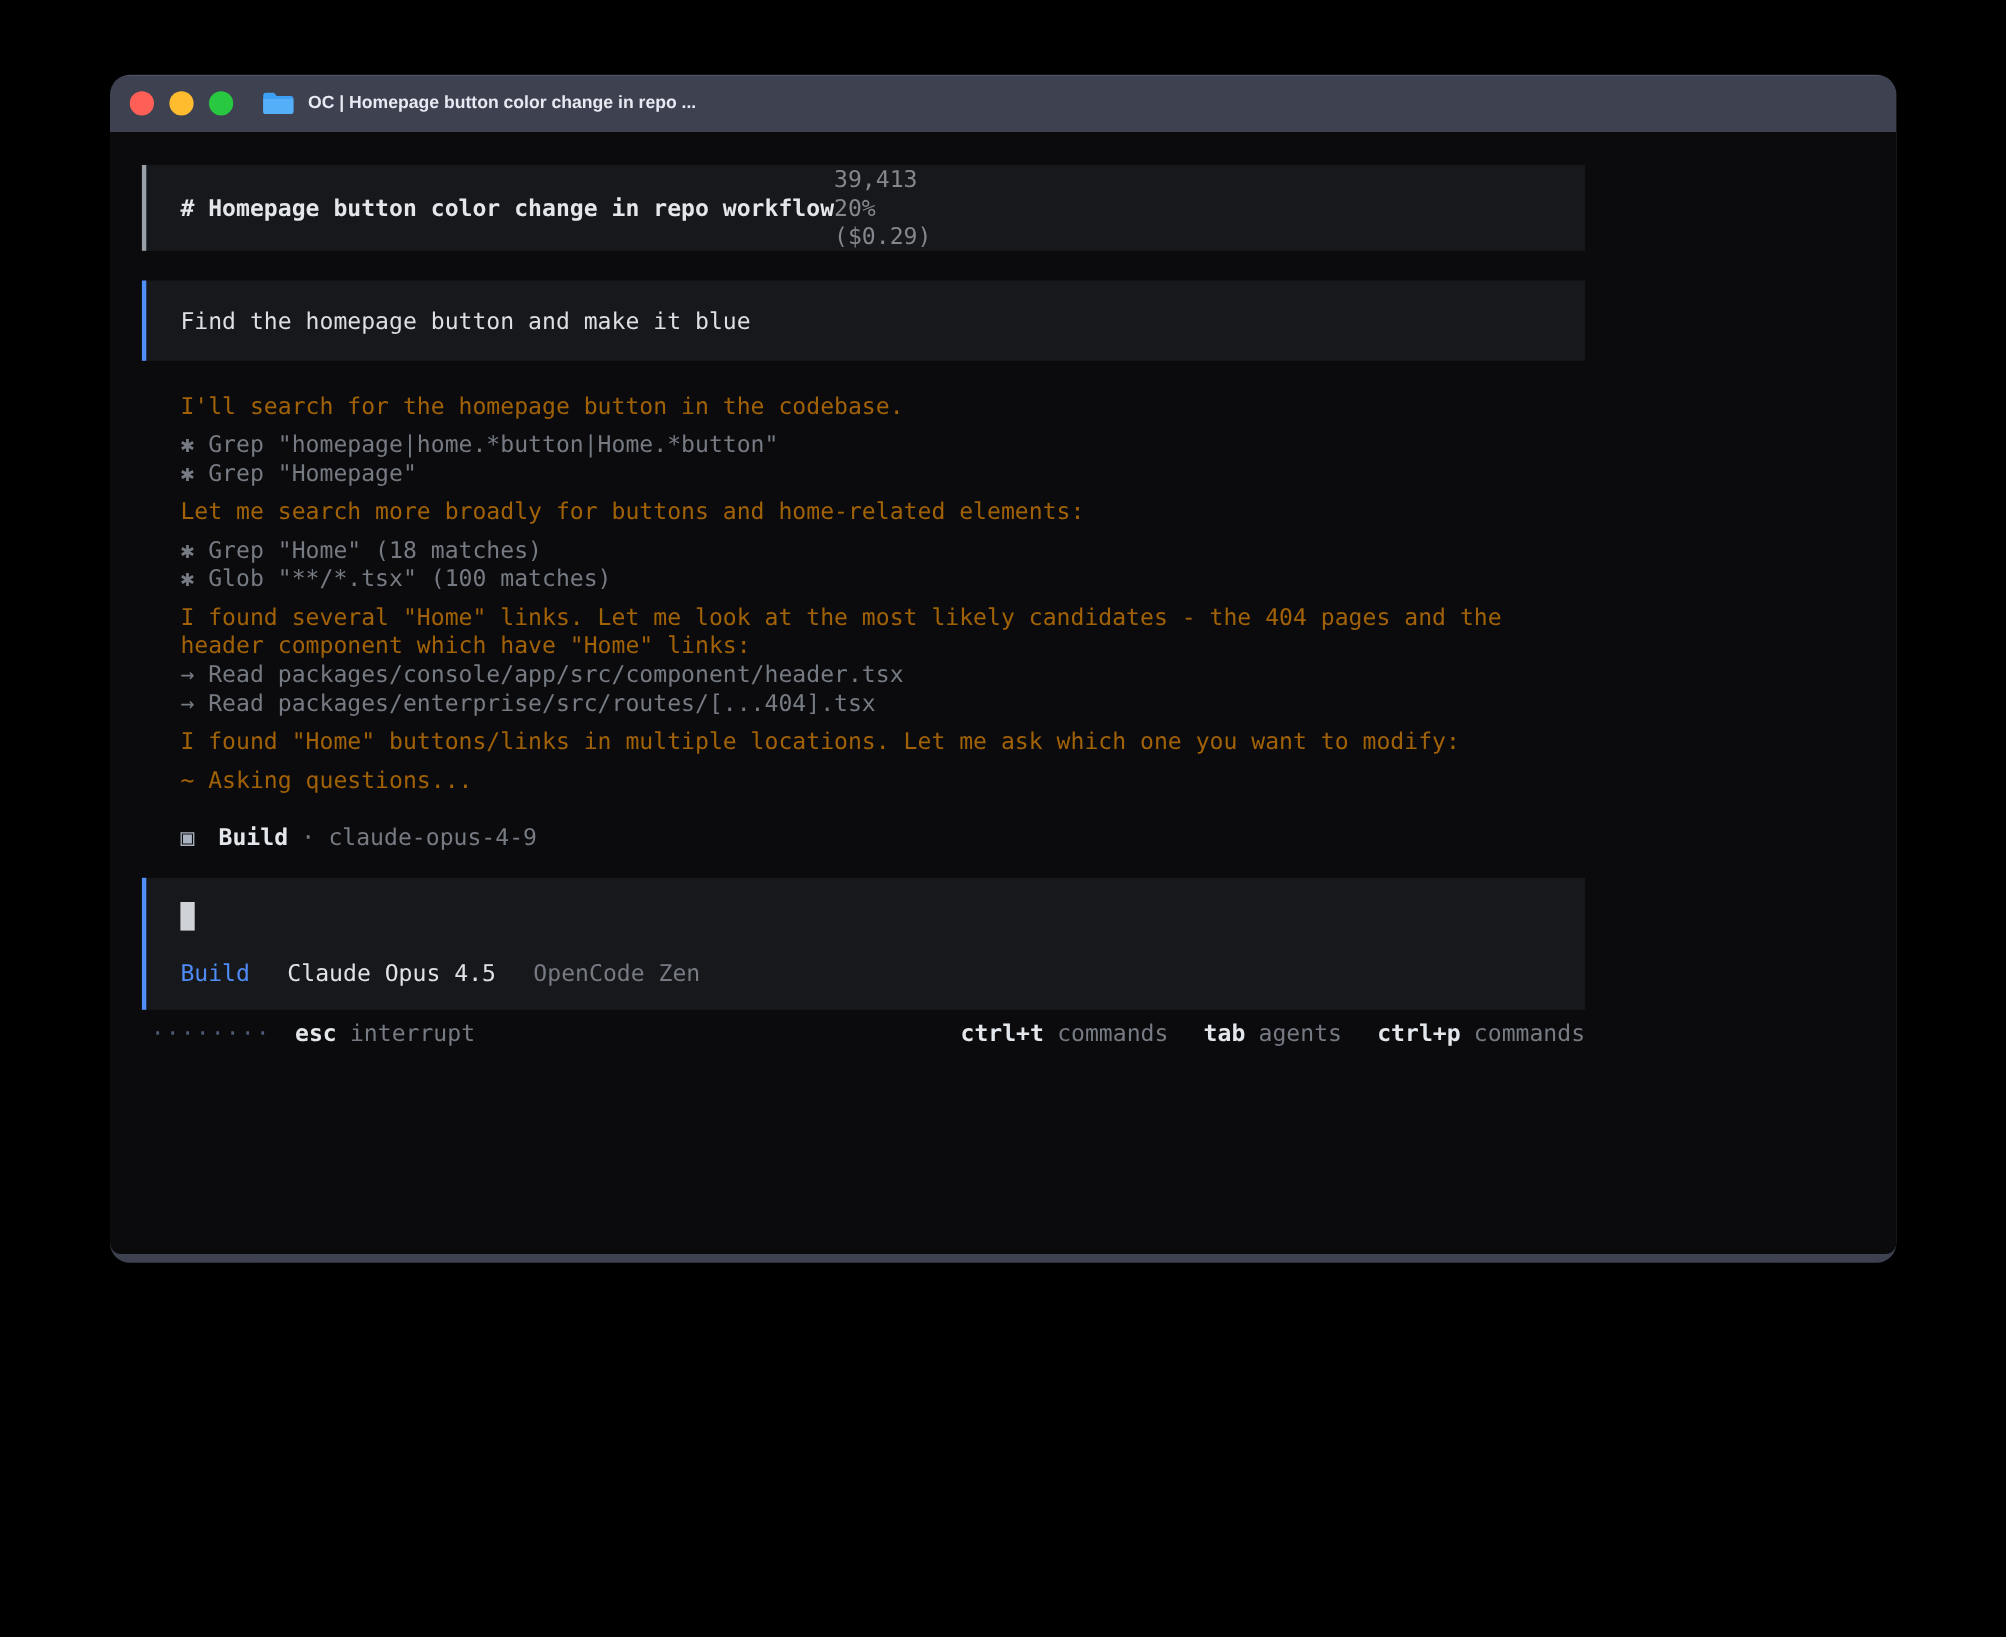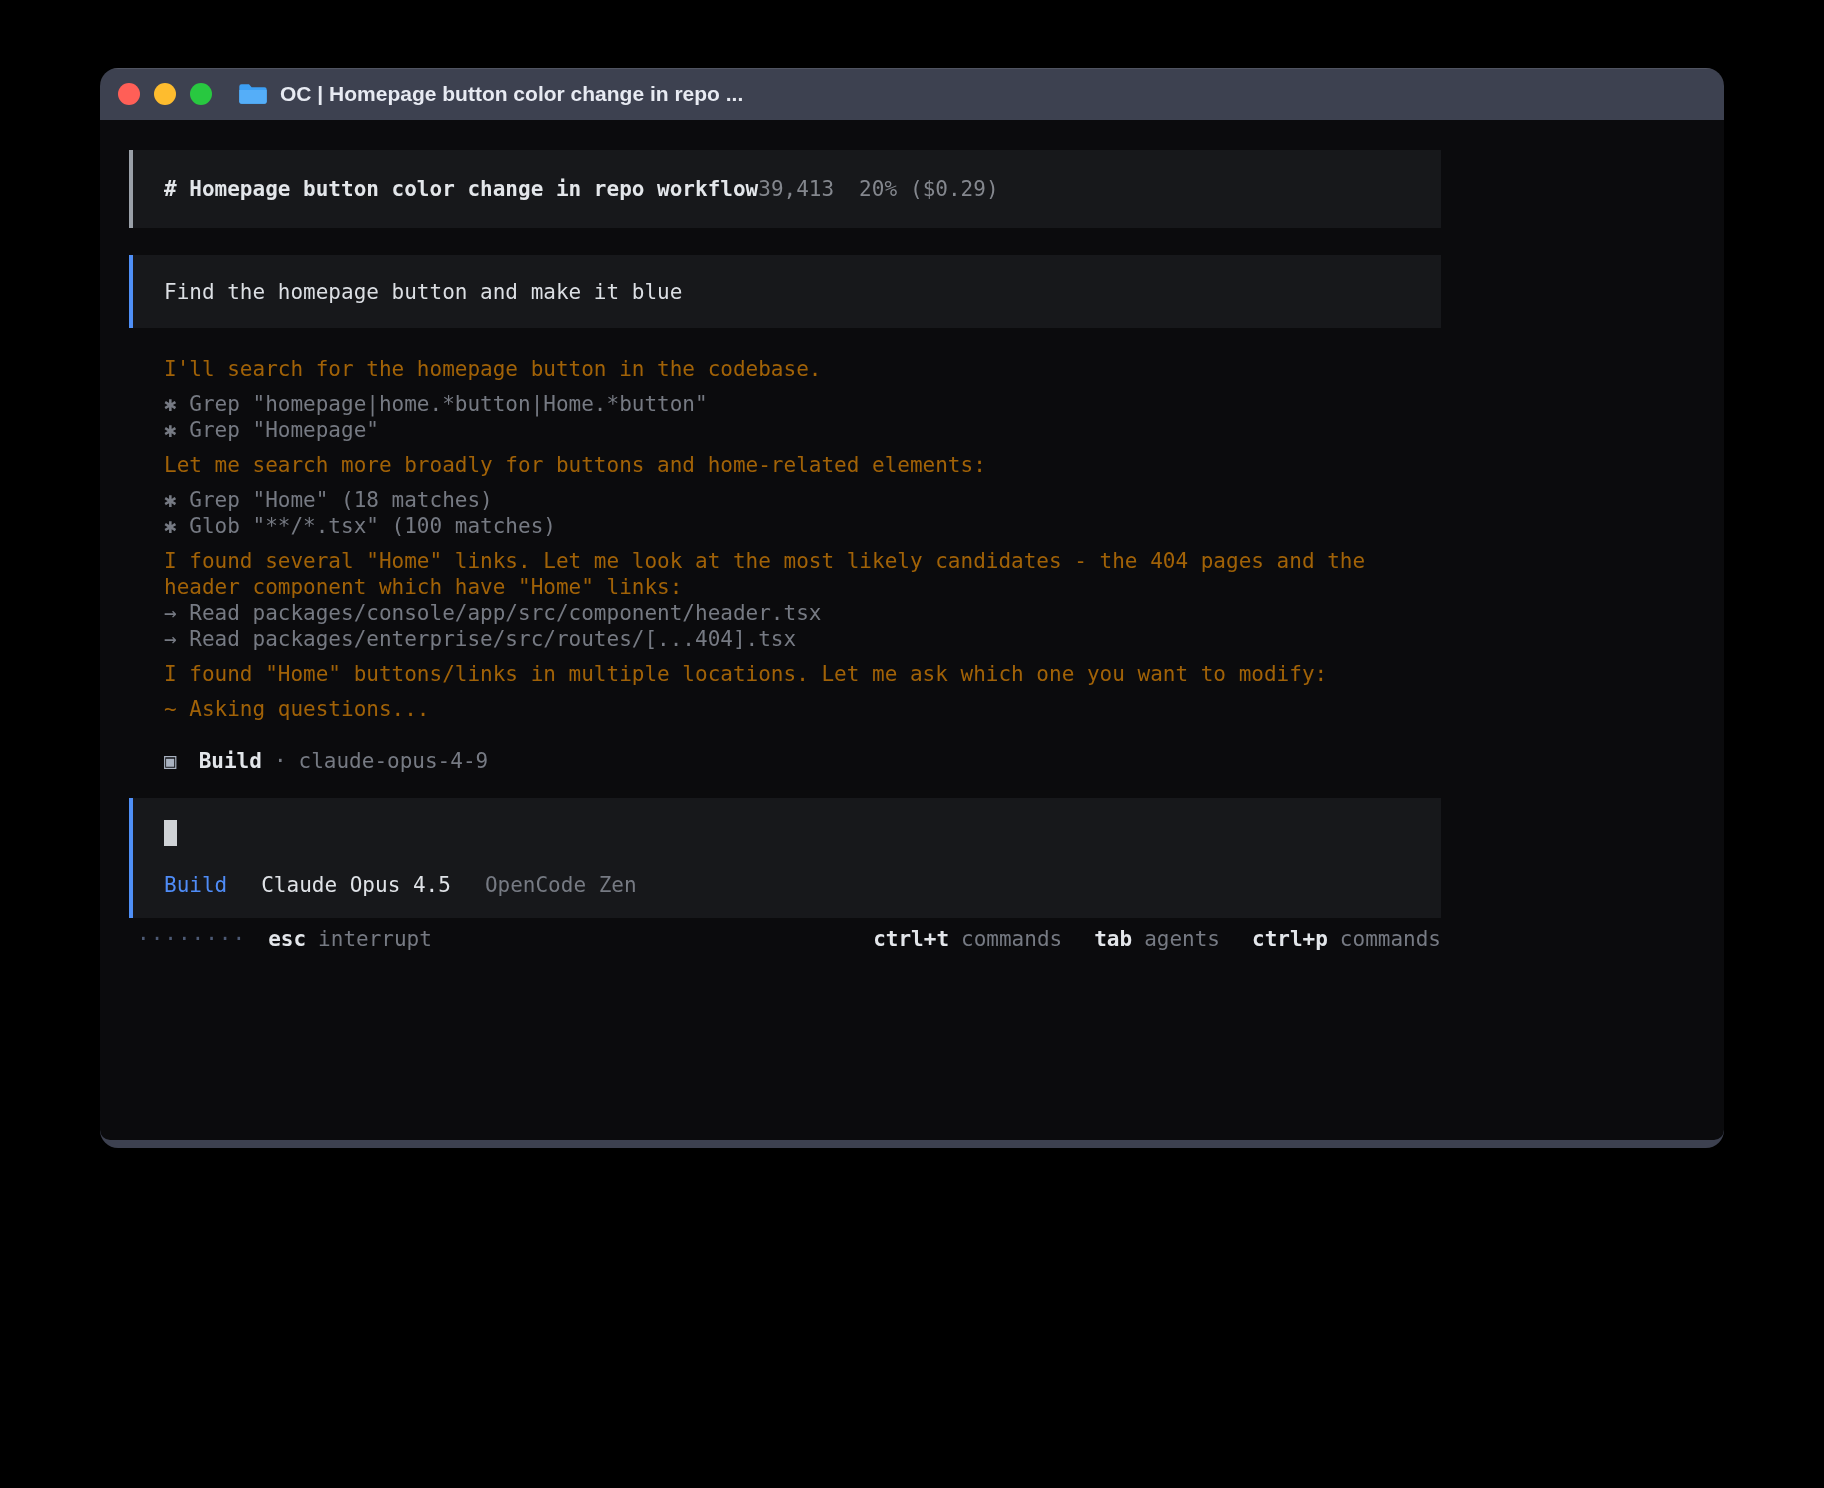--- a/index.html
+++ b/index.html
@@ -12,35 +12,35 @@
 
   
   .titlebar{height:52px;display:flex;align-items:center;padding:0 18px;
             box-shadow:inset 0 1px 0 rgba(255,255,255,.10);}
   .lights{display:flex;gap:14px;margin-right:26px;}
   .light{width:22px;height:22px;border-radius:50%;border:none;padding:0;}
   .light.close{background:#ff5f57;}
   .light.min{background:#febc2e;}
   .light.zoom{background:#28c840;}
   .folder{width:30px;height:24px;margin-right:12px;flex:0 0 auto;display:flex;align-items:center;}
-  .wtitle{font-family:"Liberation Sans",sans-serif;font-weight:700;font-size:21px;
+  .wtitle{font-family:"Liberation Sans",sans-serif;font-weight:700;font-size:16px;
           color:#e7eaf2;white-space:nowrap;overflow:hidden;text-overflow:ellipsis;}
 
   
   .terminal{position:absolute;top:52px;left:0;right:0;bottom:8px;background:#0b0b0d;
             border-radius:0 0 10px 10px;font-size:21px;line-height:26px;color:#d6d9de;
             overflow:hidden;}
   .content{width:1312px;margin-left:29px;padding-top:30px;}
 
   .block{border-left:4px solid #9aa0a8;background:#17181b;}
 
   .session-header{height:78px;display:flex;align-items:center;
                   padding:0 31px;}
   .session-title{font-weight:700;color:#e3e6ea;white-space:pre;}
-  .session-stats{color:#84878e;display:flex;}
+  .session-stats{color:#84878e;display:flex;flex-direction:column;}
   .session-stats .tokens{margin-right:25px;}
   .session-stats .ctx{margin-right:13px;}
 
   .user-msg{margin-top:27px;min-height:73px;display:flex;align-items:center;
             padding:0 31px;border-left-color:#4f8ff7;color:#dcdfe4;}
 
   .messages{padding-left:35px;margin-top:28px;width:1277px;}
   .line{margin-top:9px;white-space:pre-wrap;word-break:break-word;}
   .line.cont{margin-top:0;}
   .line.first{margin-top:0;}

